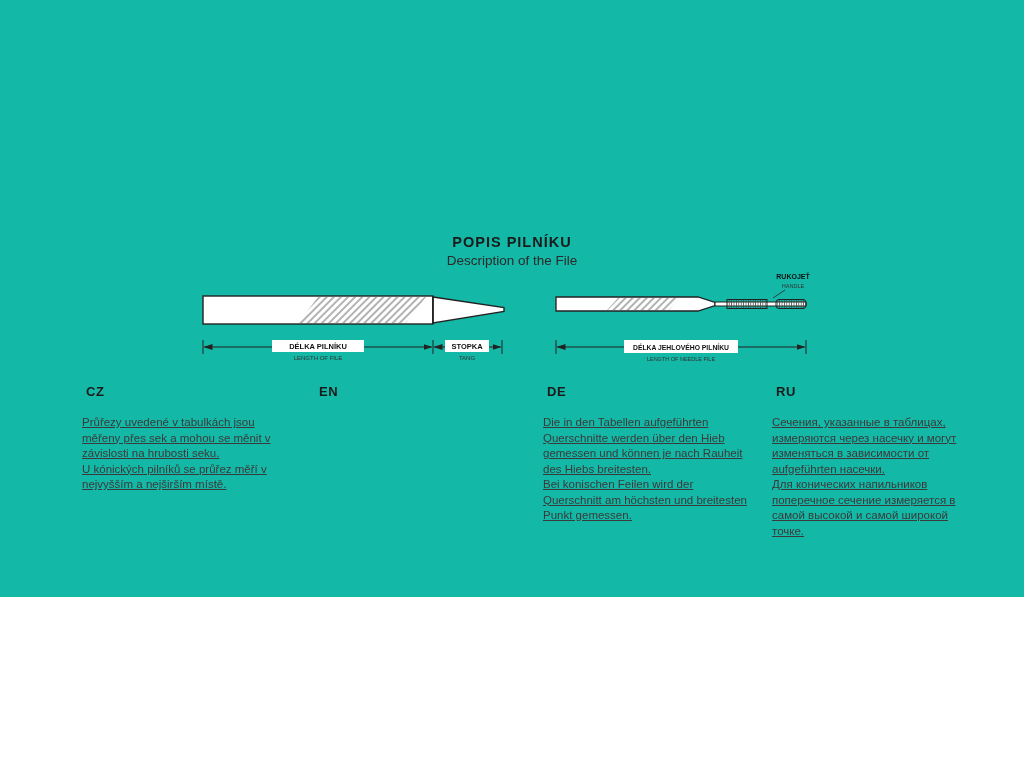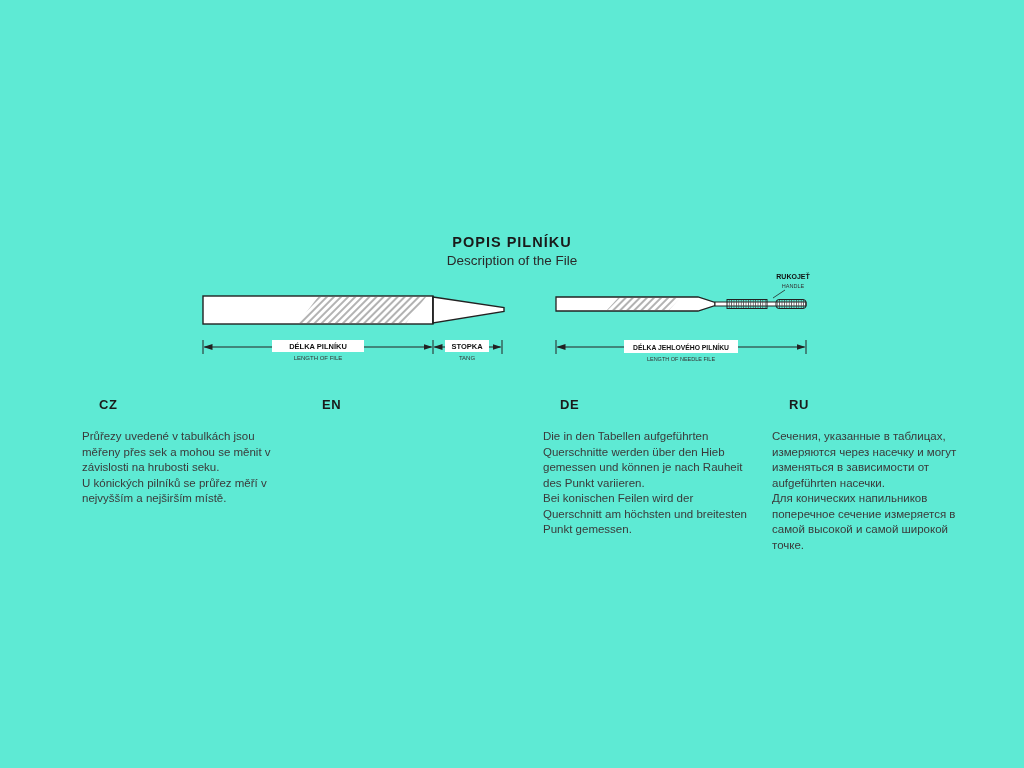--- a/index.html
+++ b/index.html
@@ -5,22 +5,22 @@
   html, body {
     margin: 0;
     padding: 0;
     background: #ffffff;
     font-family: "Liberation Sans", "DejaVu Sans", sans-serif;
     color: #222222;
   }
   .page {
     position: relative;
     width: 1024px;
-    height: 768px;
-    background: #5eead4;
+    height: 597px;
+    background: #14b8a6;
     overflow: hidden;
   }
   .page-title {
     position: absolute;
     top: 234px;
     left: 0;
     width: 1024px;
     text-align: center;
     font-size: 14.5px;
     font-weight: bold;
@@ -42,32 +42,33 @@
   }
   svg text {
     font-family: "Liberation Sans", "DejaVu Sans", sans-serif;
   }
   .col {
     position: absolute;
     top: 380px;
     width: 206px;
   }
   .col h3 {
-    margin: 17px;
+    margin: 4px;
     font-size: 13px;
     font-weight: bold;
     letter-spacing: 0.5px;
     color: #1a1a1a;
   }
   .col p {
     margin: 16px 0 0 0;
     font-size: 11.5px;
     line-height: 15.5px;
     color: #3a3a3a;
     white-space: pre-line;
+    text-decoration: underline;
   }
 </style>
 </head>
 <body>
 
 <div class="page">
 
   <div class="page-title">POPIS PILNÍKU</div>
   <div class="page-subtitle">Description of the File</div>
 
@@ -139,26 +140,26 @@
     <text x="133" y="81.5" text-anchor="middle" font-size="6.8" font-weight="bold" fill="#111111">DÉLKA JEHLOVÉHO PILNÍKU</text>
     <text x="133" y="93" text-anchor="middle" font-size="5.5" fill="#333333">LENGTH OF NEEDLE FILE</text>
   </svg>
 
   <section>
     <div class="col" style="left:82px;">
       <h3>CZ</h3>
       <p>Průřezy uvedené v tabulkách jsou měřeny přes sek a mohou se měnit v závislosti na hrubosti seku.
 U kónických pilníků se průřez měří v nejvyšším a nejširším místě.</p>
     </div>
-    <div class="col" style="left:305px;">
+    <div class="col" style="left:315px;">
       <h3>EN</h3>
     </div>
     <div class="col" style="left:543px;">
       <h3>DE</h3>
-      <p>Die in den Tabellen aufgeführten Querschnitte werden über den Hieb gemessen und können je nach Rauheit des Punkt variieren.
+      <p>Die in den Tabellen aufgeführten Querschnitte werden über den Hieb gemessen und können je nach Rauheit des Hiebs breitesten.
 Bei konischen Feilen wird der Querschnitt am höchsten und breitesten Punkt gemessen.</p>
     </div>
     <div class="col" style="left:772px;">
       <h3>RU</h3>
       <p>Сечения, указанные в таблицах, измеряются через насечку и могут изменяться в зависимости от aufgeführten насечки.
 Для конических напильников поперечное сечение измеряется в самой высокой и самой широкой точке.</p>
     </div>
   </section>
 
 </div>

